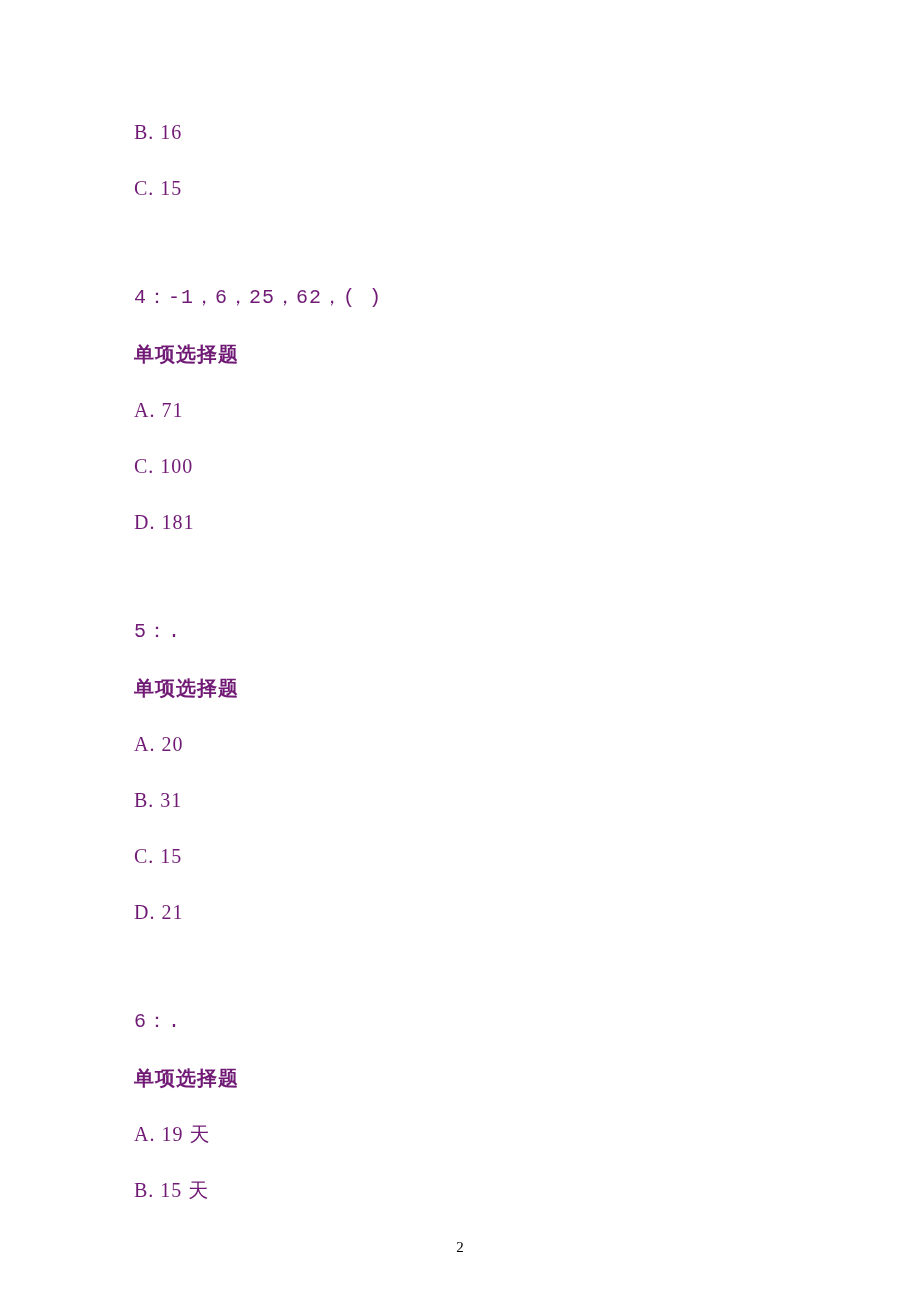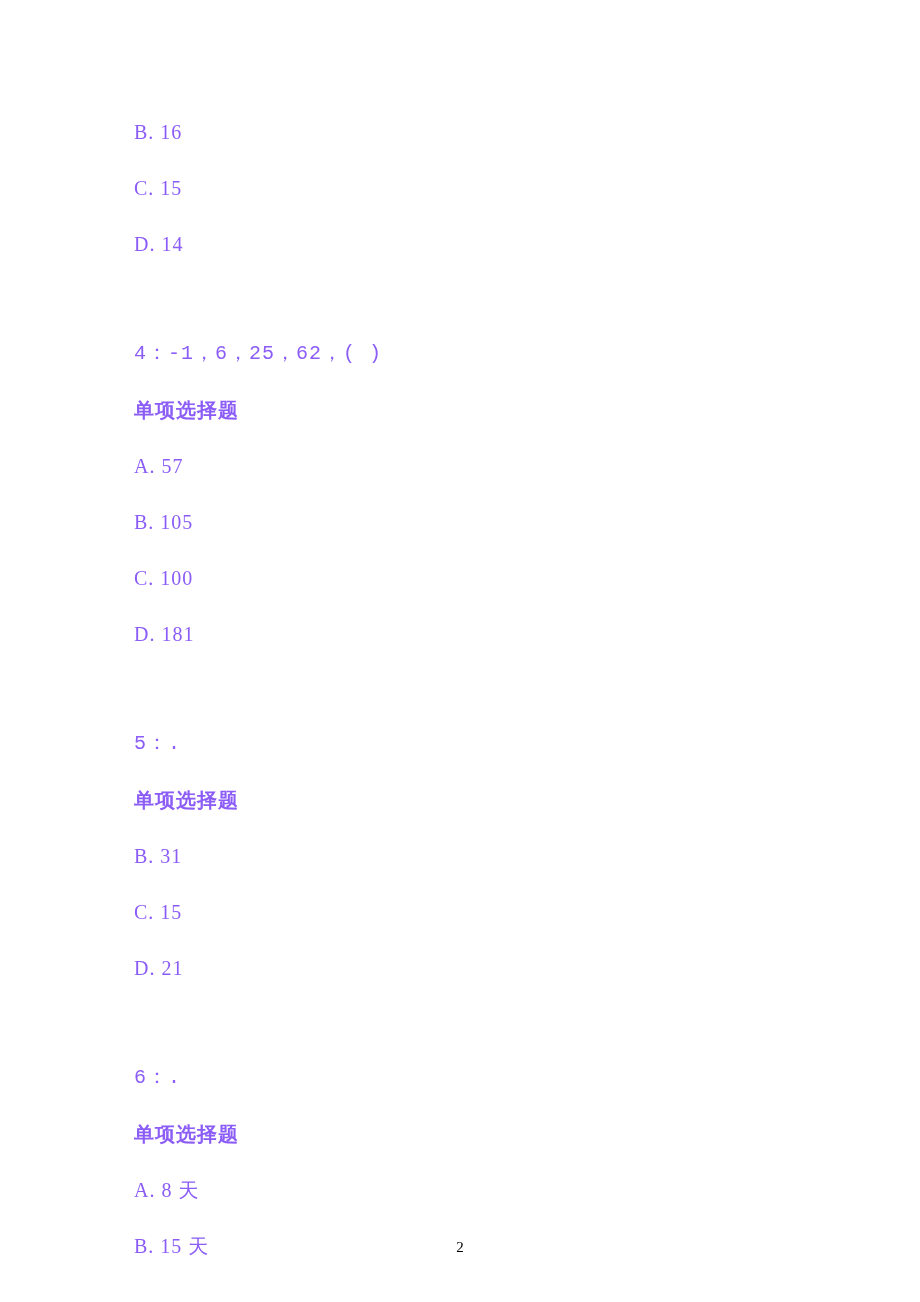--- a/index.html
+++ b/index.html
@@ -12,21 +12,21 @@
       height: 1302px;
       background: #ffffff;
       font-family: "SimSun", "宋体", serif;
       position: relative;
     }
     .content {
       padding: 118px 134px 0 134px;
     }
     .line {
       font-size: 20px;
-      color: #8b5cf6;
+      color: #701a75;
       line-height: 1.4;
       letter-spacing: 1px;
     }
     .option {
       margin-bottom: 28px;
     }
     .block-gap {
       height: 54px;
     }
     .question {
@@ -48,41 +48,40 @@
       font-family: "SimSun", "宋体", serif;
     }
   </style>
 </head>
 <body>
 
 <div class="content">
 
   <div class="line option">B. 16</div>
   <div class="line option">C. 15</div>
-  <div class="line option">D. 14</div>
 
   <div class="block-gap"></div>
 
   <div class="line question">4：-1，6，25，62，( )</div>
   <div class="line subtype">单项选择题</div>
-  <div class="line option">A. 57</div>
-  <div class="line option">B. 105</div>
+  <div class="line option">A. 71</div>
   <div class="line option">C. 100</div>
   <div class="line option">D. 181</div>
 
   <div class="block-gap"></div>
 
   <div class="line question">5：.</div>
   <div class="line subtype">单项选择题</div>
+  <div class="line option">A. 20</div>
   <div class="line option">B. 31</div>
   <div class="line option">C. 15</div>
   <div class="line option">D. 21</div>
 
   <div class="block-gap"></div>
 
   <div class="line question">6：.</div>
   <div class="line subtype">单项选择题</div>
-  <div class="line option">A. 8 天</div>
+  <div class="line option">A. 19 天</div>
   <div class="line option">B. 15 天</div>
 
 </div>
 
 <div class="page-number">2</div>
 
 </body></html>

